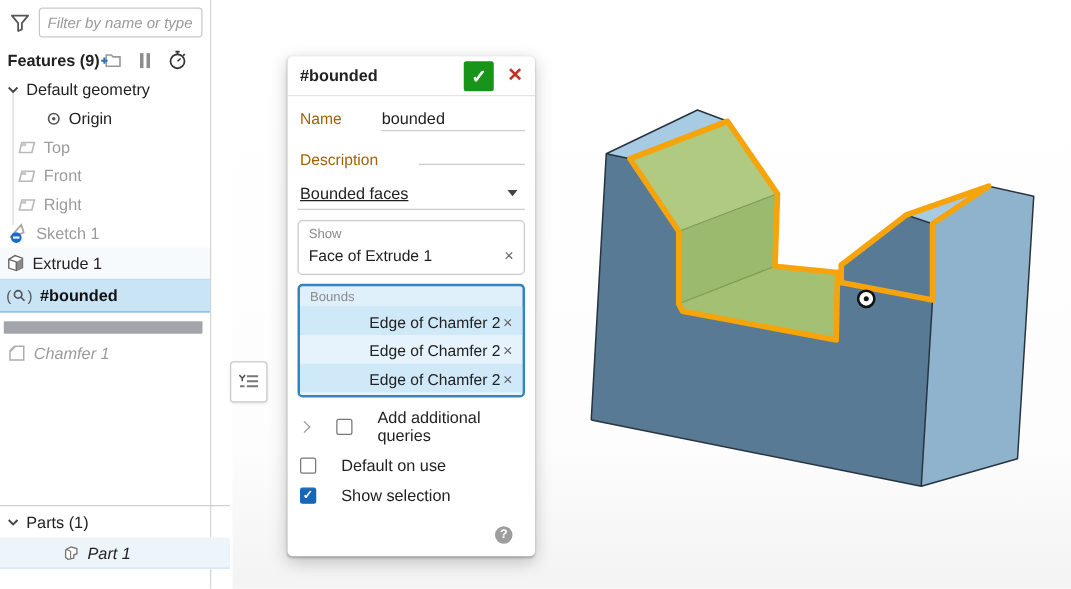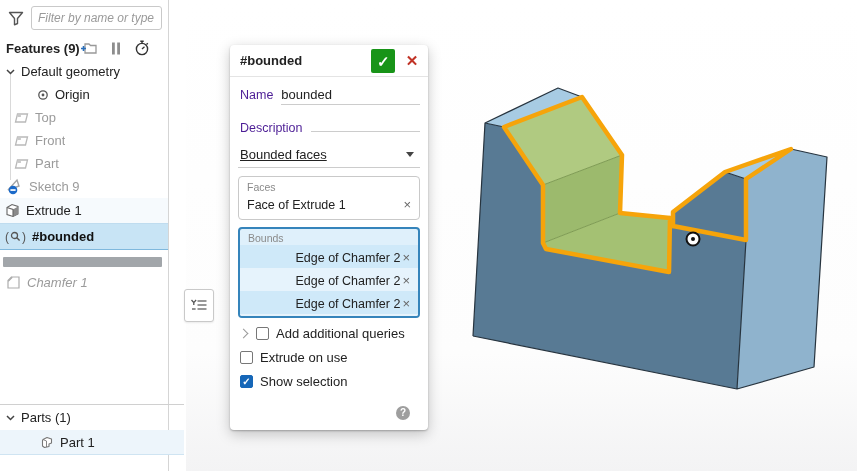--- a/index.html
+++ b/index.html
@@ -25,58 +25,58 @@
   .selected-row{background:#c8e4f5;border-bottom:1px solid #7fb8dd;}
   .selected-row .lbl{font-weight:bold;color:#111;}
   .tree-indent1{padding-left:6px;}
   .tree-indent2{padding-left:14px;}
   .tree-line{position:absolute;left:10px;top:72px;width:1px;height:108px;background:#d9d9d9;}
 
   .rollback-bar{height:10px;background:#a2a6aa;margin:7px 6px 0 3px;border-radius:1px;}
   .italic{font-style:italic;}
 
   .parts-section{position:absolute;left:0;top:404px;width:184px;border-top:1px solid #d0d0d0;}
-  .part-row{background:#edf5fb;border-bottom:1px solid #cfe4f2;height:24px;padding-left:40px;}
+  .part-row{background:#edf5fb;border-bottom:1px solid #cfe4f2;height:24px;padding-left:50px;font-style:italic;}
 
   .rollback-handle{position:absolute;left:184px;top:289px;width:28px;height:31px;background:#fff;
       border:1px solid #c9c9c9;border-radius:3px;display:flex;align-items:center;justify-content:center;
       box-shadow:0 1px 2px rgba(0,0,0,.08);}
 
   
   .dialog{position:absolute;left:230px;top:45px;width:198px;background:#fff;border-radius:4px;
           box-shadow:0 1px 2px rgba(0,0,0,.25),0 4px 14px rgba(0,0,0,.22);box-sizing:border-box;
           padding-bottom:8px;z-index:5;}
   .dlg-header{display:flex;align-items:center;height:31px;border-bottom:1px solid #e4e4e4;
               padding:0 6px 0 10px;gap:7px;}
   .dlg-title{font-weight:bold;font-size:13px;flex:1;}
   .btn-confirm{width:24px;height:24px;background:var(--confirm-green);border:none;border-radius:2px;
                color:#fff;font-size:15px;font-weight:bold;line-height:24px;text-align:center;cursor:pointer;}
   .btn-cancel{width:20px;height:24px;background:none;border:none;color:var(--cancel-red);
               font-size:15px;font-weight:bold;cursor:pointer;line-height:24px;text-align:center;padding:0;}
   .dlg-body{padding:6px 8px 0 8px;font-size:13px;}
   .field-line{display:flex;align-items:baseline;gap:8px;margin:4px 0 9px 2px;}
-  .field-label{color:#4c1d95;font-size:12.5px;flex-shrink:0;}
-  .field-value{flex:1;border-bottom:1px solid #ccc;padding-bottom:2px;color:#222;min-height:15px;}
+  .field-label{color:#a16207;font-size:12.5px;flex-shrink:0;}
+  .field-value{flex:1;border-bottom:1px solid #ccc;padding-bottom:2px;color:#222;min-height:15px;margin-left:24px;}
   .select-line{display:flex;align-items:center;border-bottom:1px solid #ccc;padding:3px 2px 5px 2px;
                margin-bottom:8px;cursor:pointer;text-decoration:underline;}
   .select-line .sel-text{flex:1;}
   .caret{width:0;height:0;border-left:4px solid transparent;border-right:4px solid transparent;
          border-top:5px solid #444;margin-right:4px;}
   .group-box{border:1px solid #c9c9c9;border-radius:4px;padding:4px 6px 4px 8px;margin-bottom:7px;}
   .group-label{font-size:10.5px;color:#8a8a8a;margin-bottom:1px;}
   .sel-item{display:flex;align-items:center;height:21px;font-size:12.5px;color:#222;}
   .sel-item .itm-lbl{flex:1;white-space:nowrap;overflow:hidden;}
   .x-btn{color:#666;font-size:13px;padding:0 2px;cursor:pointer;line-height:1;}
   .bounds-box{border:2px solid var(--bounds-border-blue);background:var(--bounds-box-blue);
               border-radius:4px;padding:3px 0 0 0;margin-bottom:8px;overflow:hidden;height:84px;}
   .bounds-box .group-label{padding-left:8px;}
   .bound-row{padding:2px 6px 0 8px;text-align:right;}
   .bound-row.odd{background:#cfe9f9;}
   .bound-row.even{background:#e6f3fc;}
-  .chk-line{display:flex;align-items:center;gap:7px;margin:0 0 9px 2px;font-size:13px;}
+  .chk-line{display:flex;align-items:center;gap:20px;margin:0 0 9px 2px;font-size:13px;}
   .chk{width:13px;height:13px;border:1.5px solid #777;border-radius:2px;background:#fff;
        box-sizing:border-box;flex-shrink:0;cursor:pointer;}
   .chk.checked{background:var(--checkbox-blue);border-color:var(--checkbox-blue);color:#fff;
        font-size:10px;font-weight:bold;text-align:center;line-height:12px;}
   .chev-right{width:6px;height:6px;border-right:1.5px solid #999;border-top:1.5px solid #999;
        transform:rotate(45deg);margin-right:2px;flex-shrink:0;}
   .help-row{display:flex;justify-content:flex-end;padding:8px 10px 2px 0;}
   .help-icon{width:14px;height:14px;border-radius:50%;background:#9e9e9e;color:#fff;font-size:10px;
        font-weight:bold;text-align:center;line-height:14px;cursor:pointer;}
 
@@ -201,32 +201,32 @@
     <span class="lbl dim">Front</span>
   </div>
 
   <div class="row tree-indent2">
     <span class="icon">
       <svg width="15" height="12" viewBox="0 0 15 12">
           <polygon points="3.5,2 13.5,2 11.5,10 1.5,10" fill="none" stroke="#b9b9b9" stroke-width="1.3"></polygon>
           <rect x="3.5" y="2" width="3.4" height="3" fill="#c9c9c9"></rect>
         </svg>
     </span>
-    <span class="lbl dim">Part</span>
+    <span class="lbl dim">Right</span>
   </div>
 
   <div class="row tree-indent1">
     <span class="icon">
       <svg width="17" height="17" viewBox="0 0 17 17">
           <path d="M2 12 L11 2 L13 8 Z" fill="none" stroke="#a5a5a5" stroke-width="1.4"></path>
           <circle cx="7" cy="12" r="4.3" fill="#1b6ac9"></circle>
           <rect x="4.4" y="11.2" width="5.2" height="1.7" fill="#fff"></rect>
         </svg>
     </span>
-    <span class="lbl dim">Sketch 9</span>
+    <span class="lbl dim">Sketch 1</span>
   </div>
 
   <div class="row feature-row">
     <span class="icon">
       <svg width="15" height="15" viewBox="0 0 15 15">
           <polygon points="2,4.5 7,1.5 13,3.5 13,11 8,13.5 2,11.5" fill="#fff" stroke="#666" stroke-width="1.1"></polygon>
           <polygon points="8,6.5 13,3.5 13,11 8,13.5" fill="#8a8a8a"></polygon>
           <path d="M2,4.5 L8,6.5 L8,13.5" fill="none" stroke="#666" stroke-width="1.1"></path>
         </svg>
     </span>
@@ -303,21 +303,21 @@
     <div class="field-line">
       <span class="field-label">Description</span>
       <span class="field-value"></span>
     </div>
     <div class="select-line">
       <span class="sel-text">Bounded faces</span>
       <span class="caret"></span>
     </div>
 
     <div class="group-box">
-      <div class="group-label">Faces</div>
+      <div class="group-label">Show</div>
       <div class="sel-item">
         <span class="itm-lbl">Face of Extrude 1</span>
         <span class="x-btn">×</span>
       </div>
     </div>
 
     <div class="bounds-box">
       <div class="group-label">Bounds</div>
       <div class="sel-item bound-row odd">
         <span class="itm-lbl">Edge of Chamfer 2</span>
@@ -337,21 +337,21 @@
       </div>
     </div>
 
     <div class="chk-line">
       <span class="chev-right"></span>
       <span class="chk"></span>
       <span>Add additional queries</span>
     </div>
     <div class="chk-line">
       <span class="chk"></span>
-      <span>Extrude on use</span>
+      <span>Default on use</span>
     </div>
     <div class="chk-line">
       <span class="chk checked">✓</span>
       <span>Show selection</span>
     </div>
     <div class="help-row">
       <span class="help-icon">?</span>
     </div>
   </div>
 </div>

